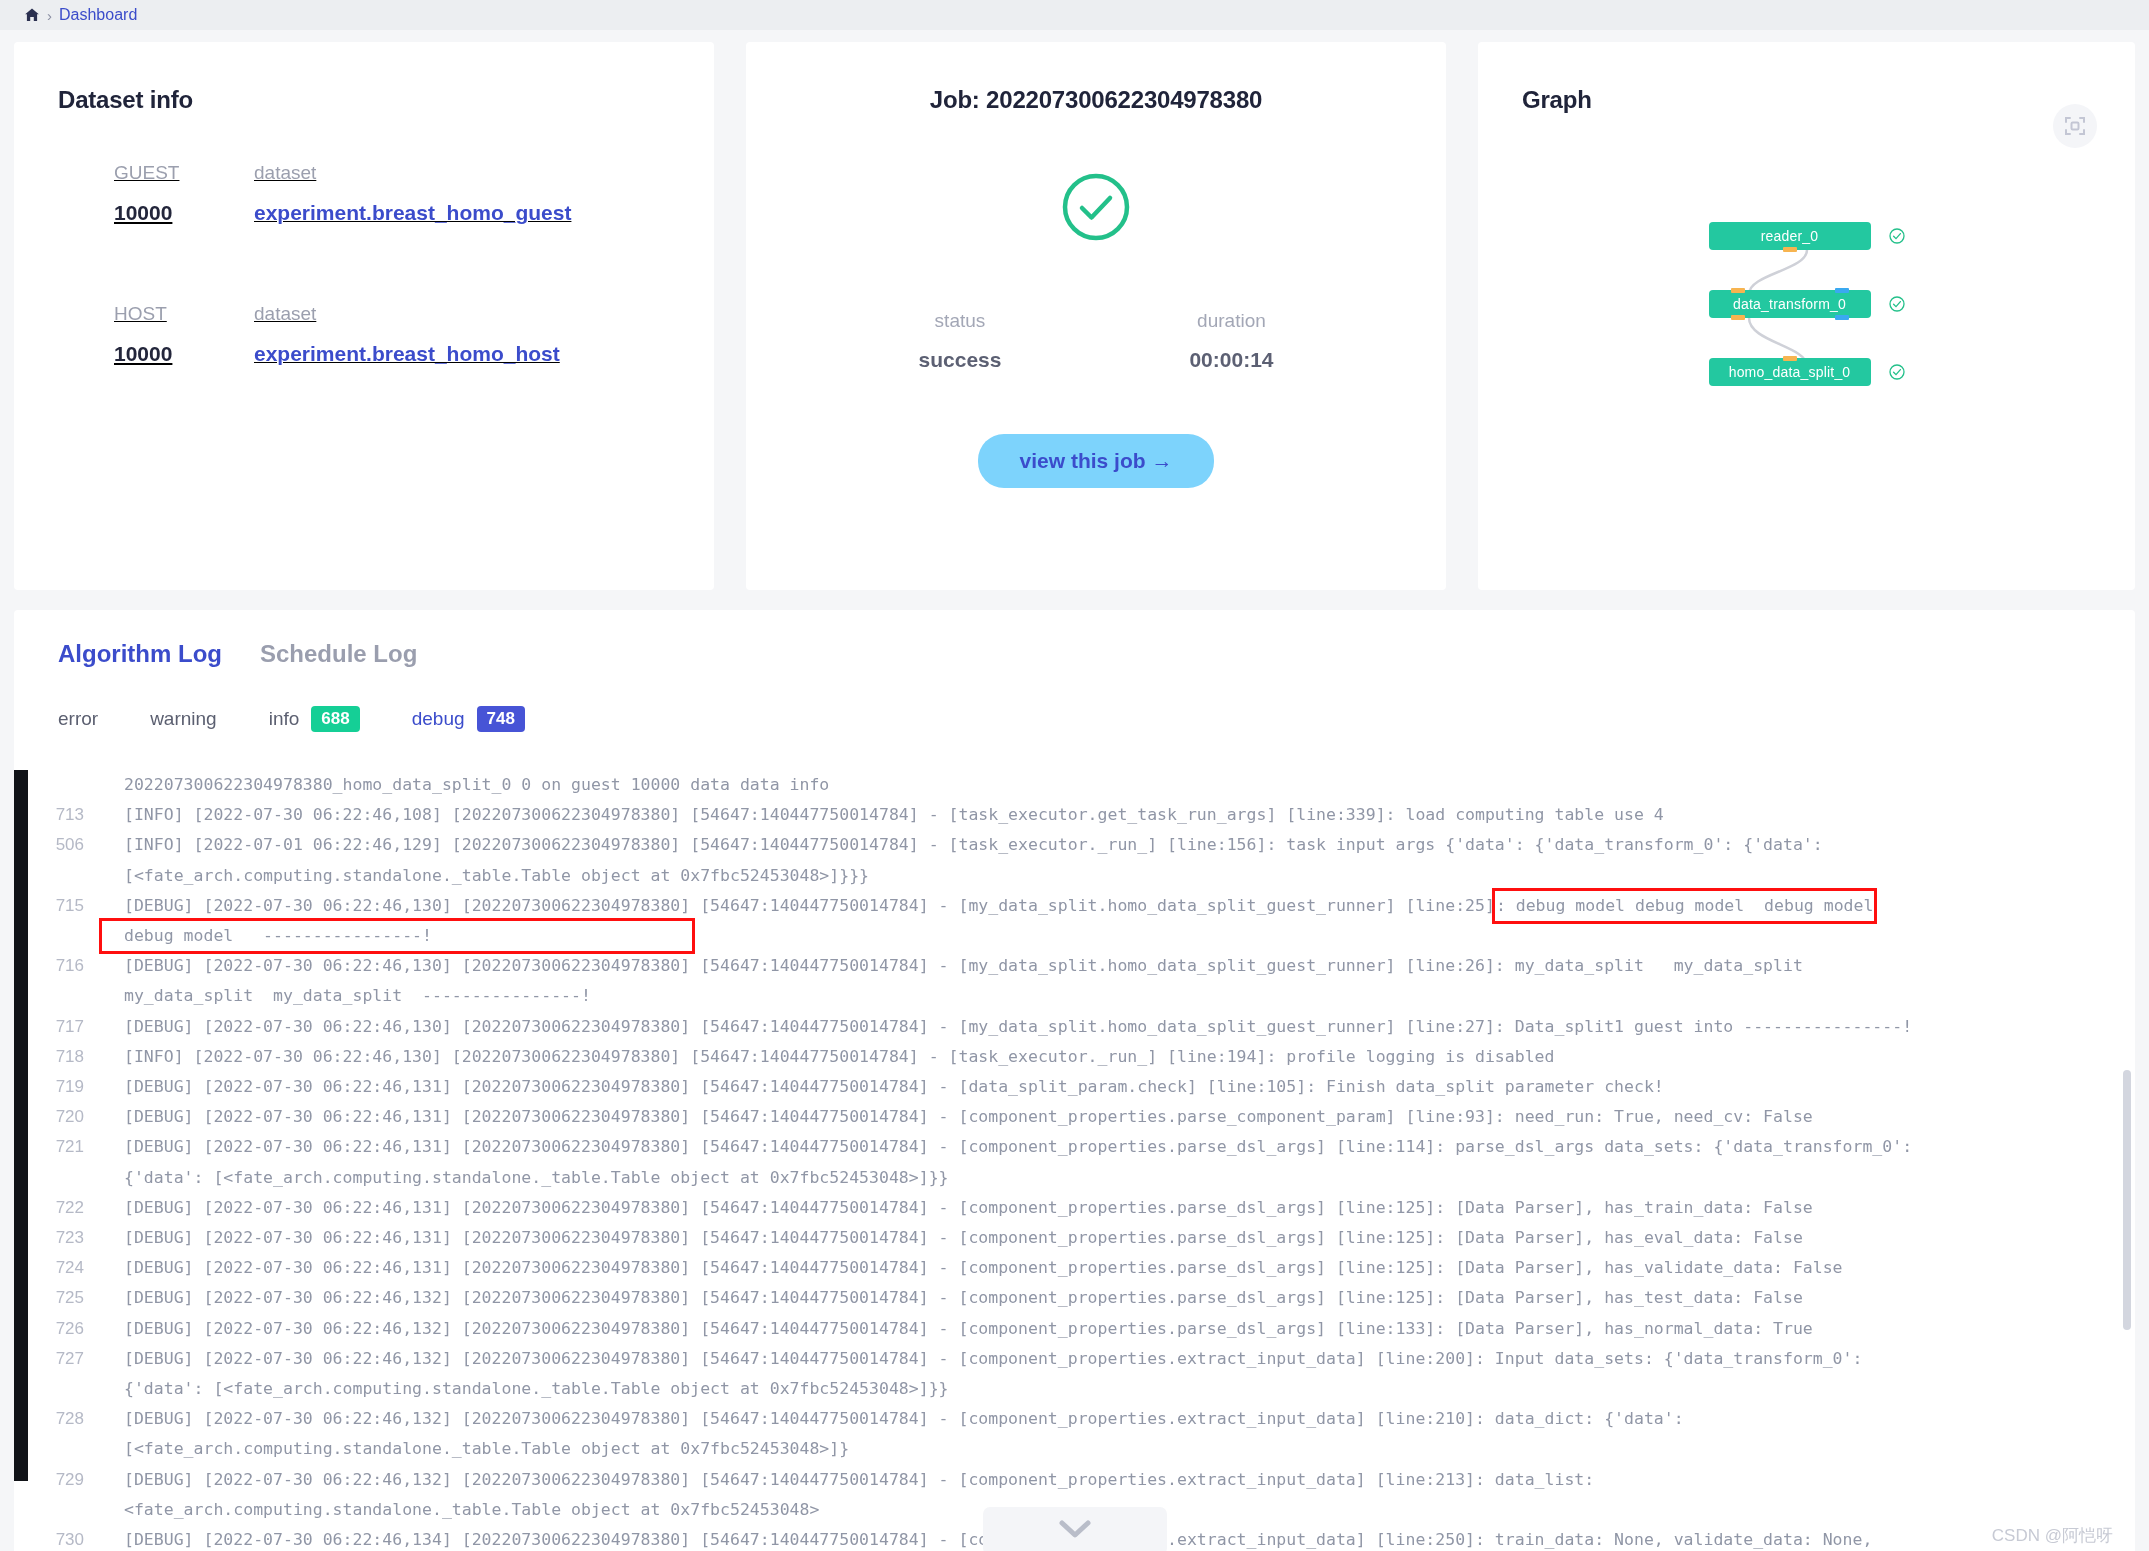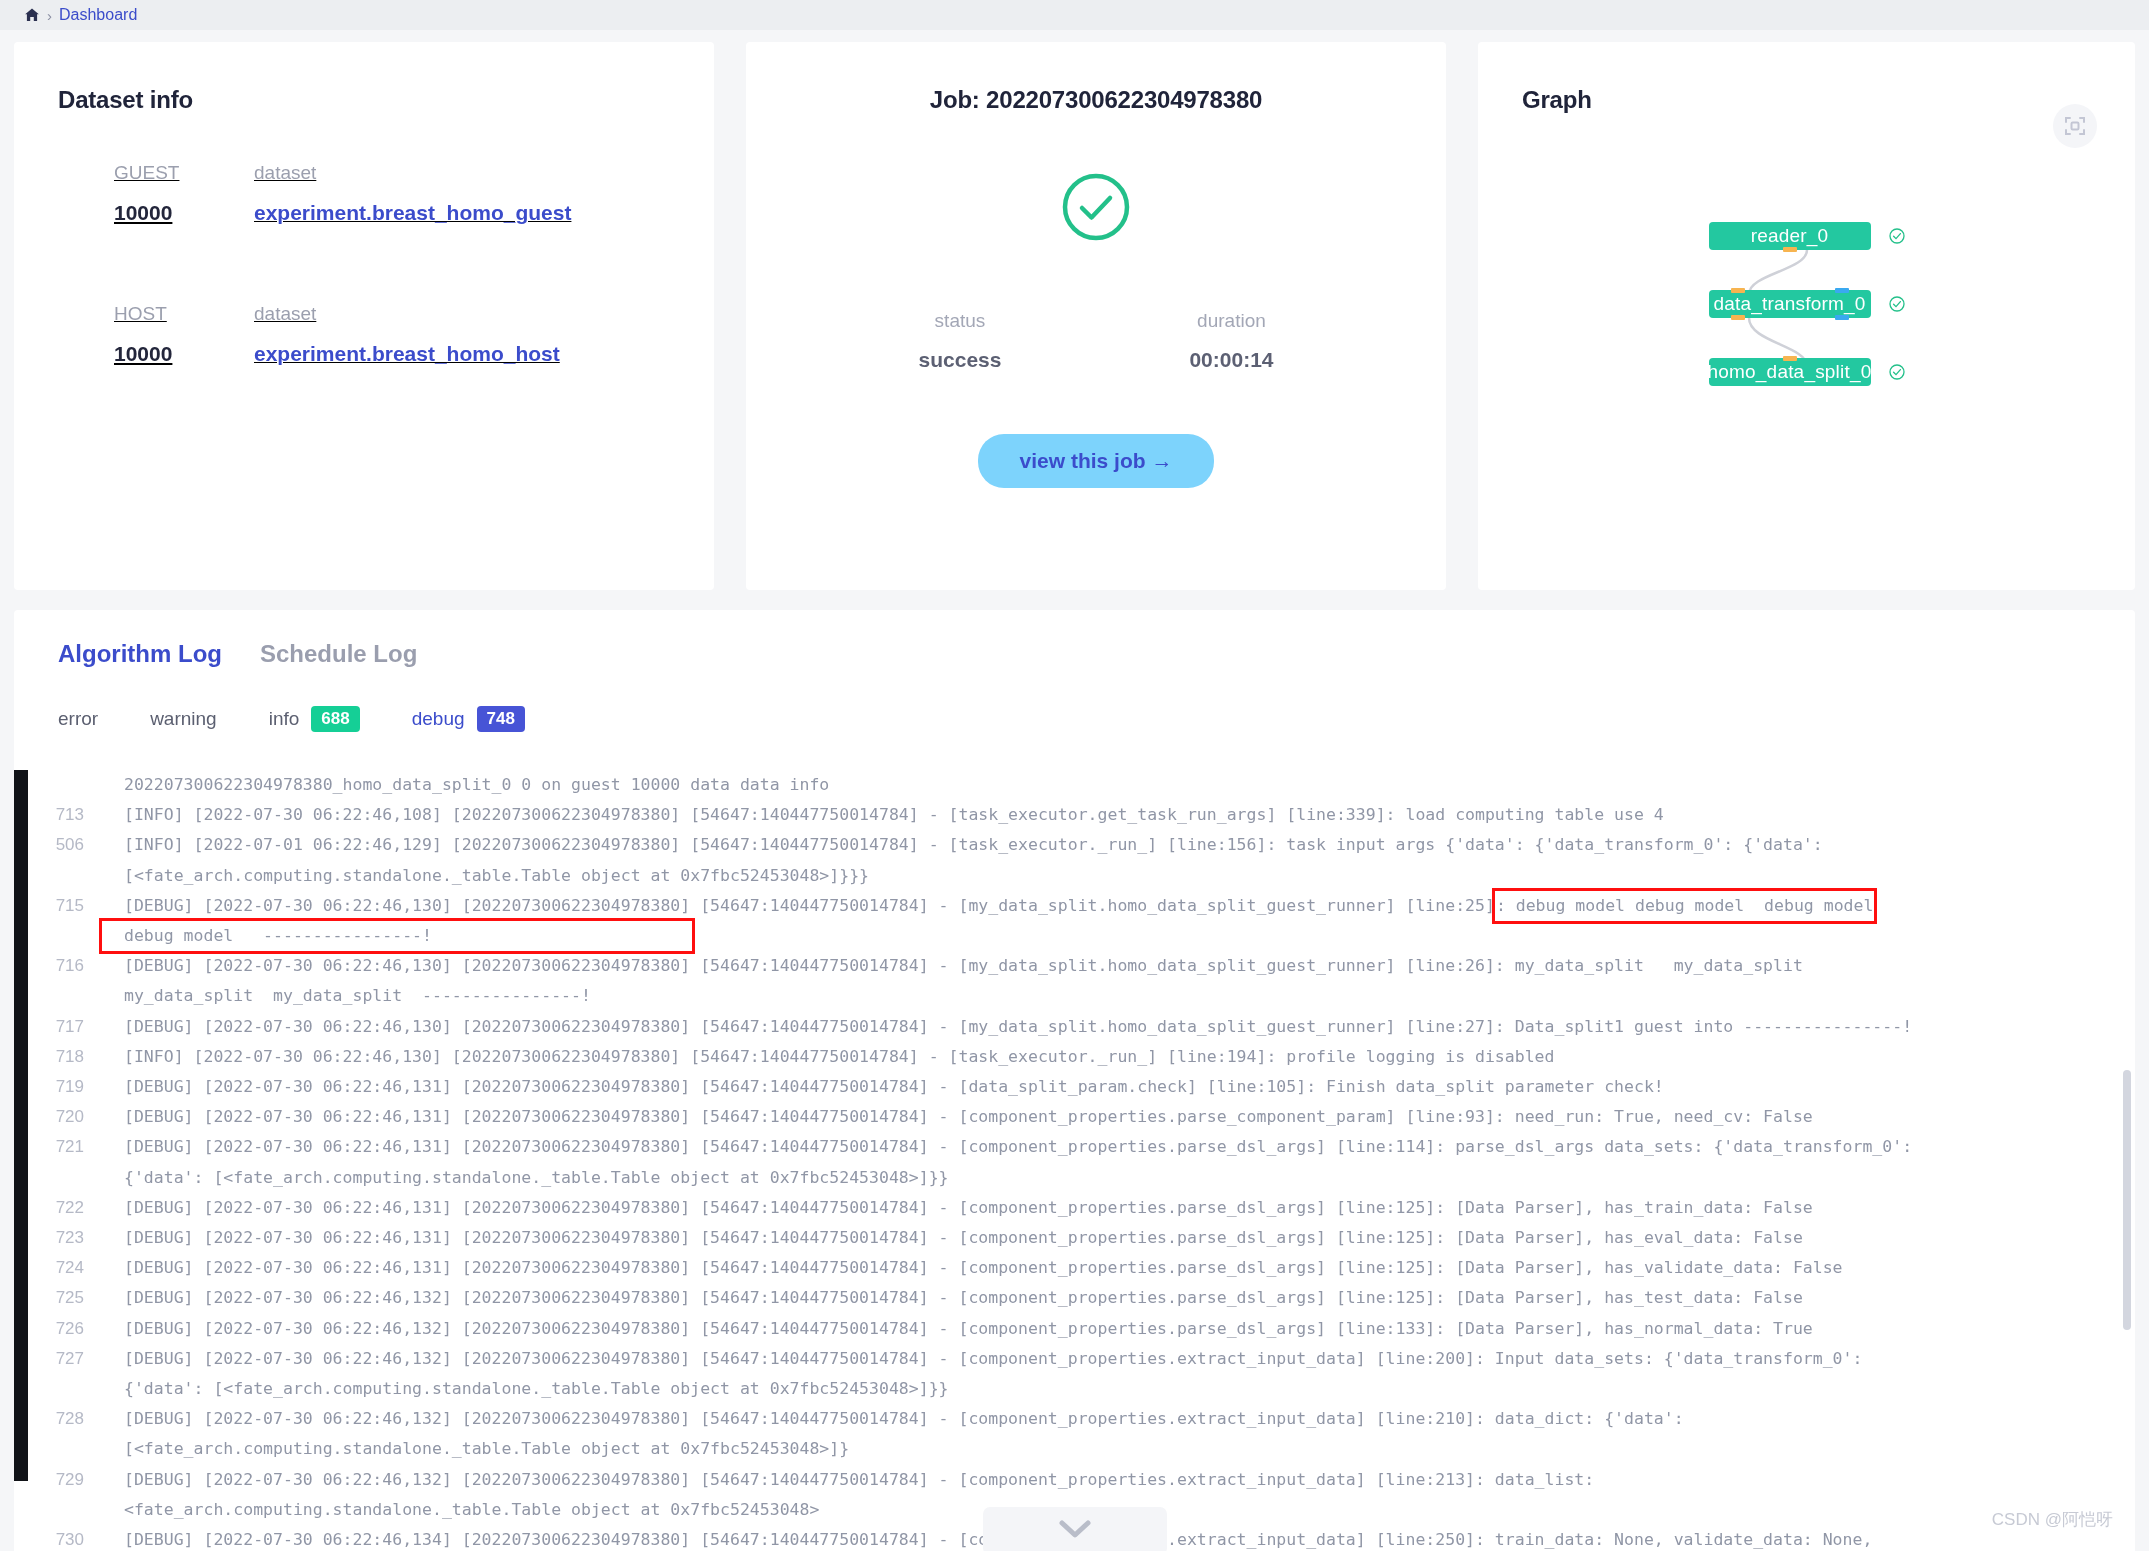--- a/index.html
+++ b/index.html
@@ -118,21 +118,21 @@
   .dag-row {
     display: flex; align-items: center;
     position: relative;
     margin-bottom: 40px;
   }
   .dag-node {
     width: 162px; height: 28px;
     background: #23c8a0;
     border-radius: 4px;
     color: #ffffff;
-    font-size: 19px;
+    font-size: 14px;
     display: flex; align-items: center; justify-content: center;
     letter-spacing: .2px;
     cursor: pointer;
     position: relative;
   }
   .port {
     position: absolute;
     width: 14px; height: 5px;
     background: #f7b450;
     border-radius: 1px;
@@ -248,21 +248,21 @@
     left: 50%; margin-left: -92px;
     bottom: 6px;
     width: 184px; height: 48px;
     background: #f4f5f8;
     border-radius: 7px;
     display: flex; align-items: center; justify-content: center;
     cursor: pointer;
   }
   .watermark {
     position: absolute;
-    right: 22px; bottom: 30px;
+    right: 22px; bottom: 14px;
     font-size: 17px;
     color: #c7cad4;
     font-family: "Liberation Sans", sans-serif;
     margin-left: 17px;
   }
 </style>
 </head>
 <body>
 
 <div class="breadcrumb">

